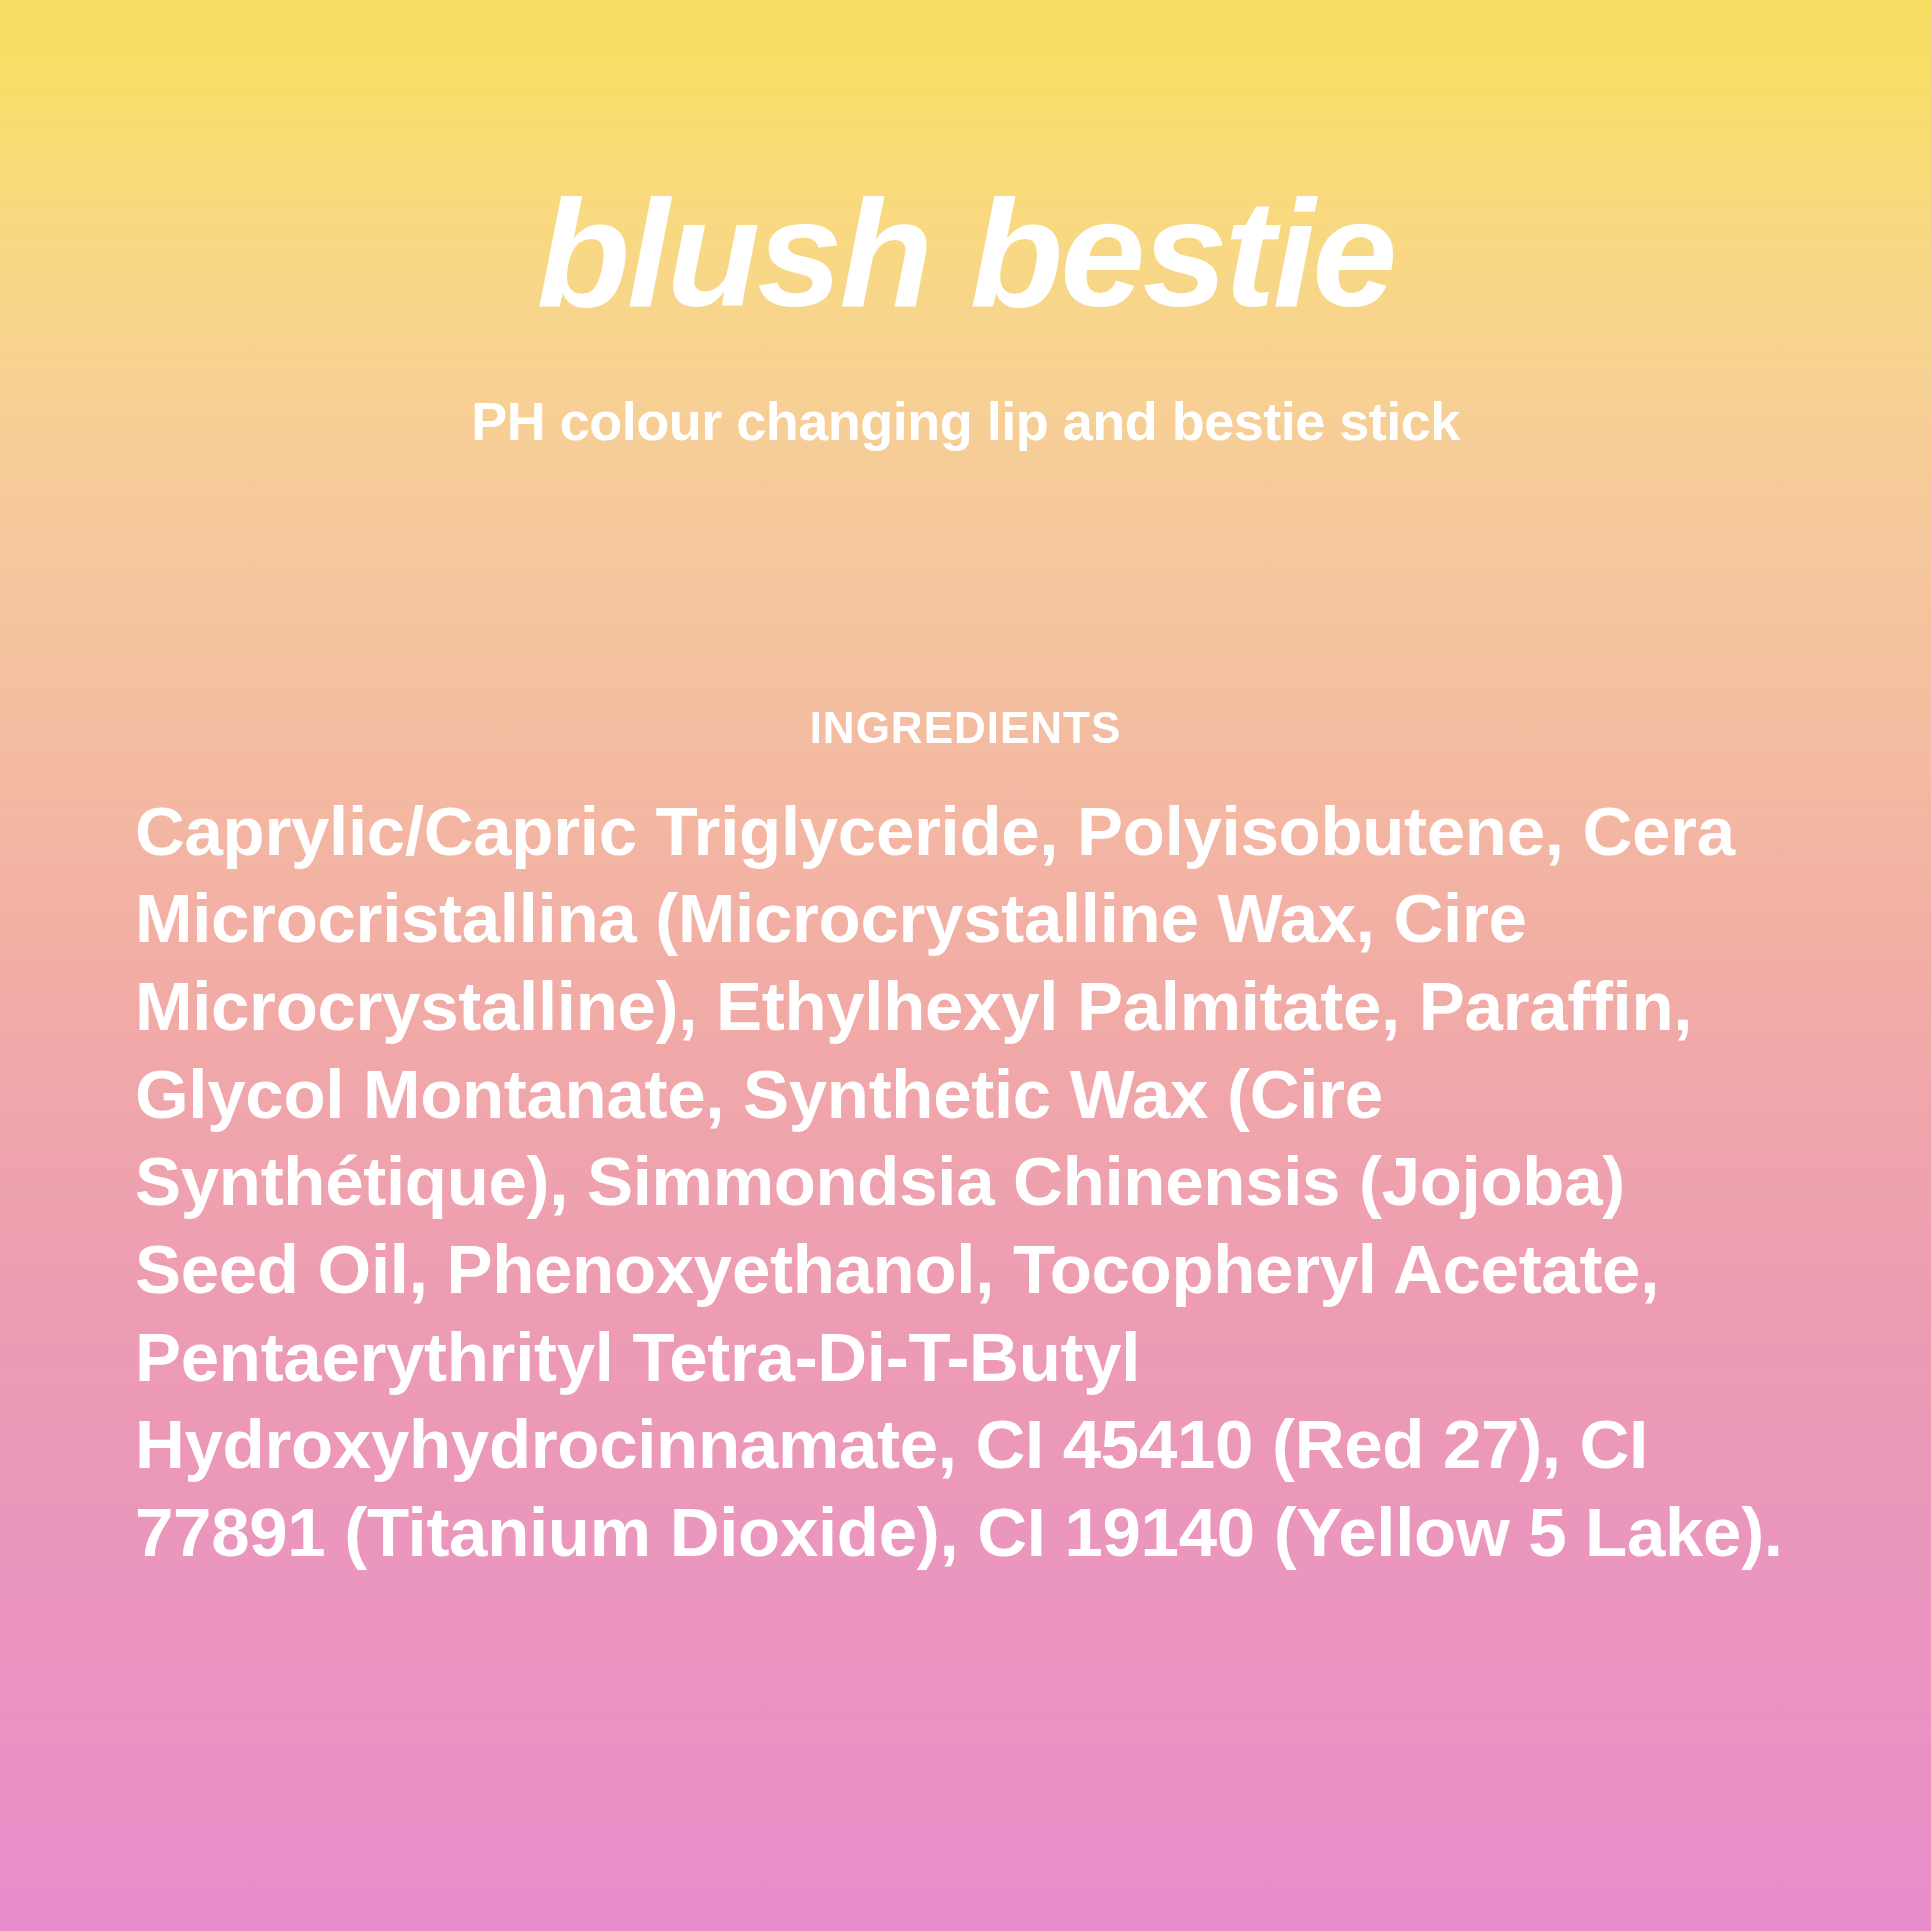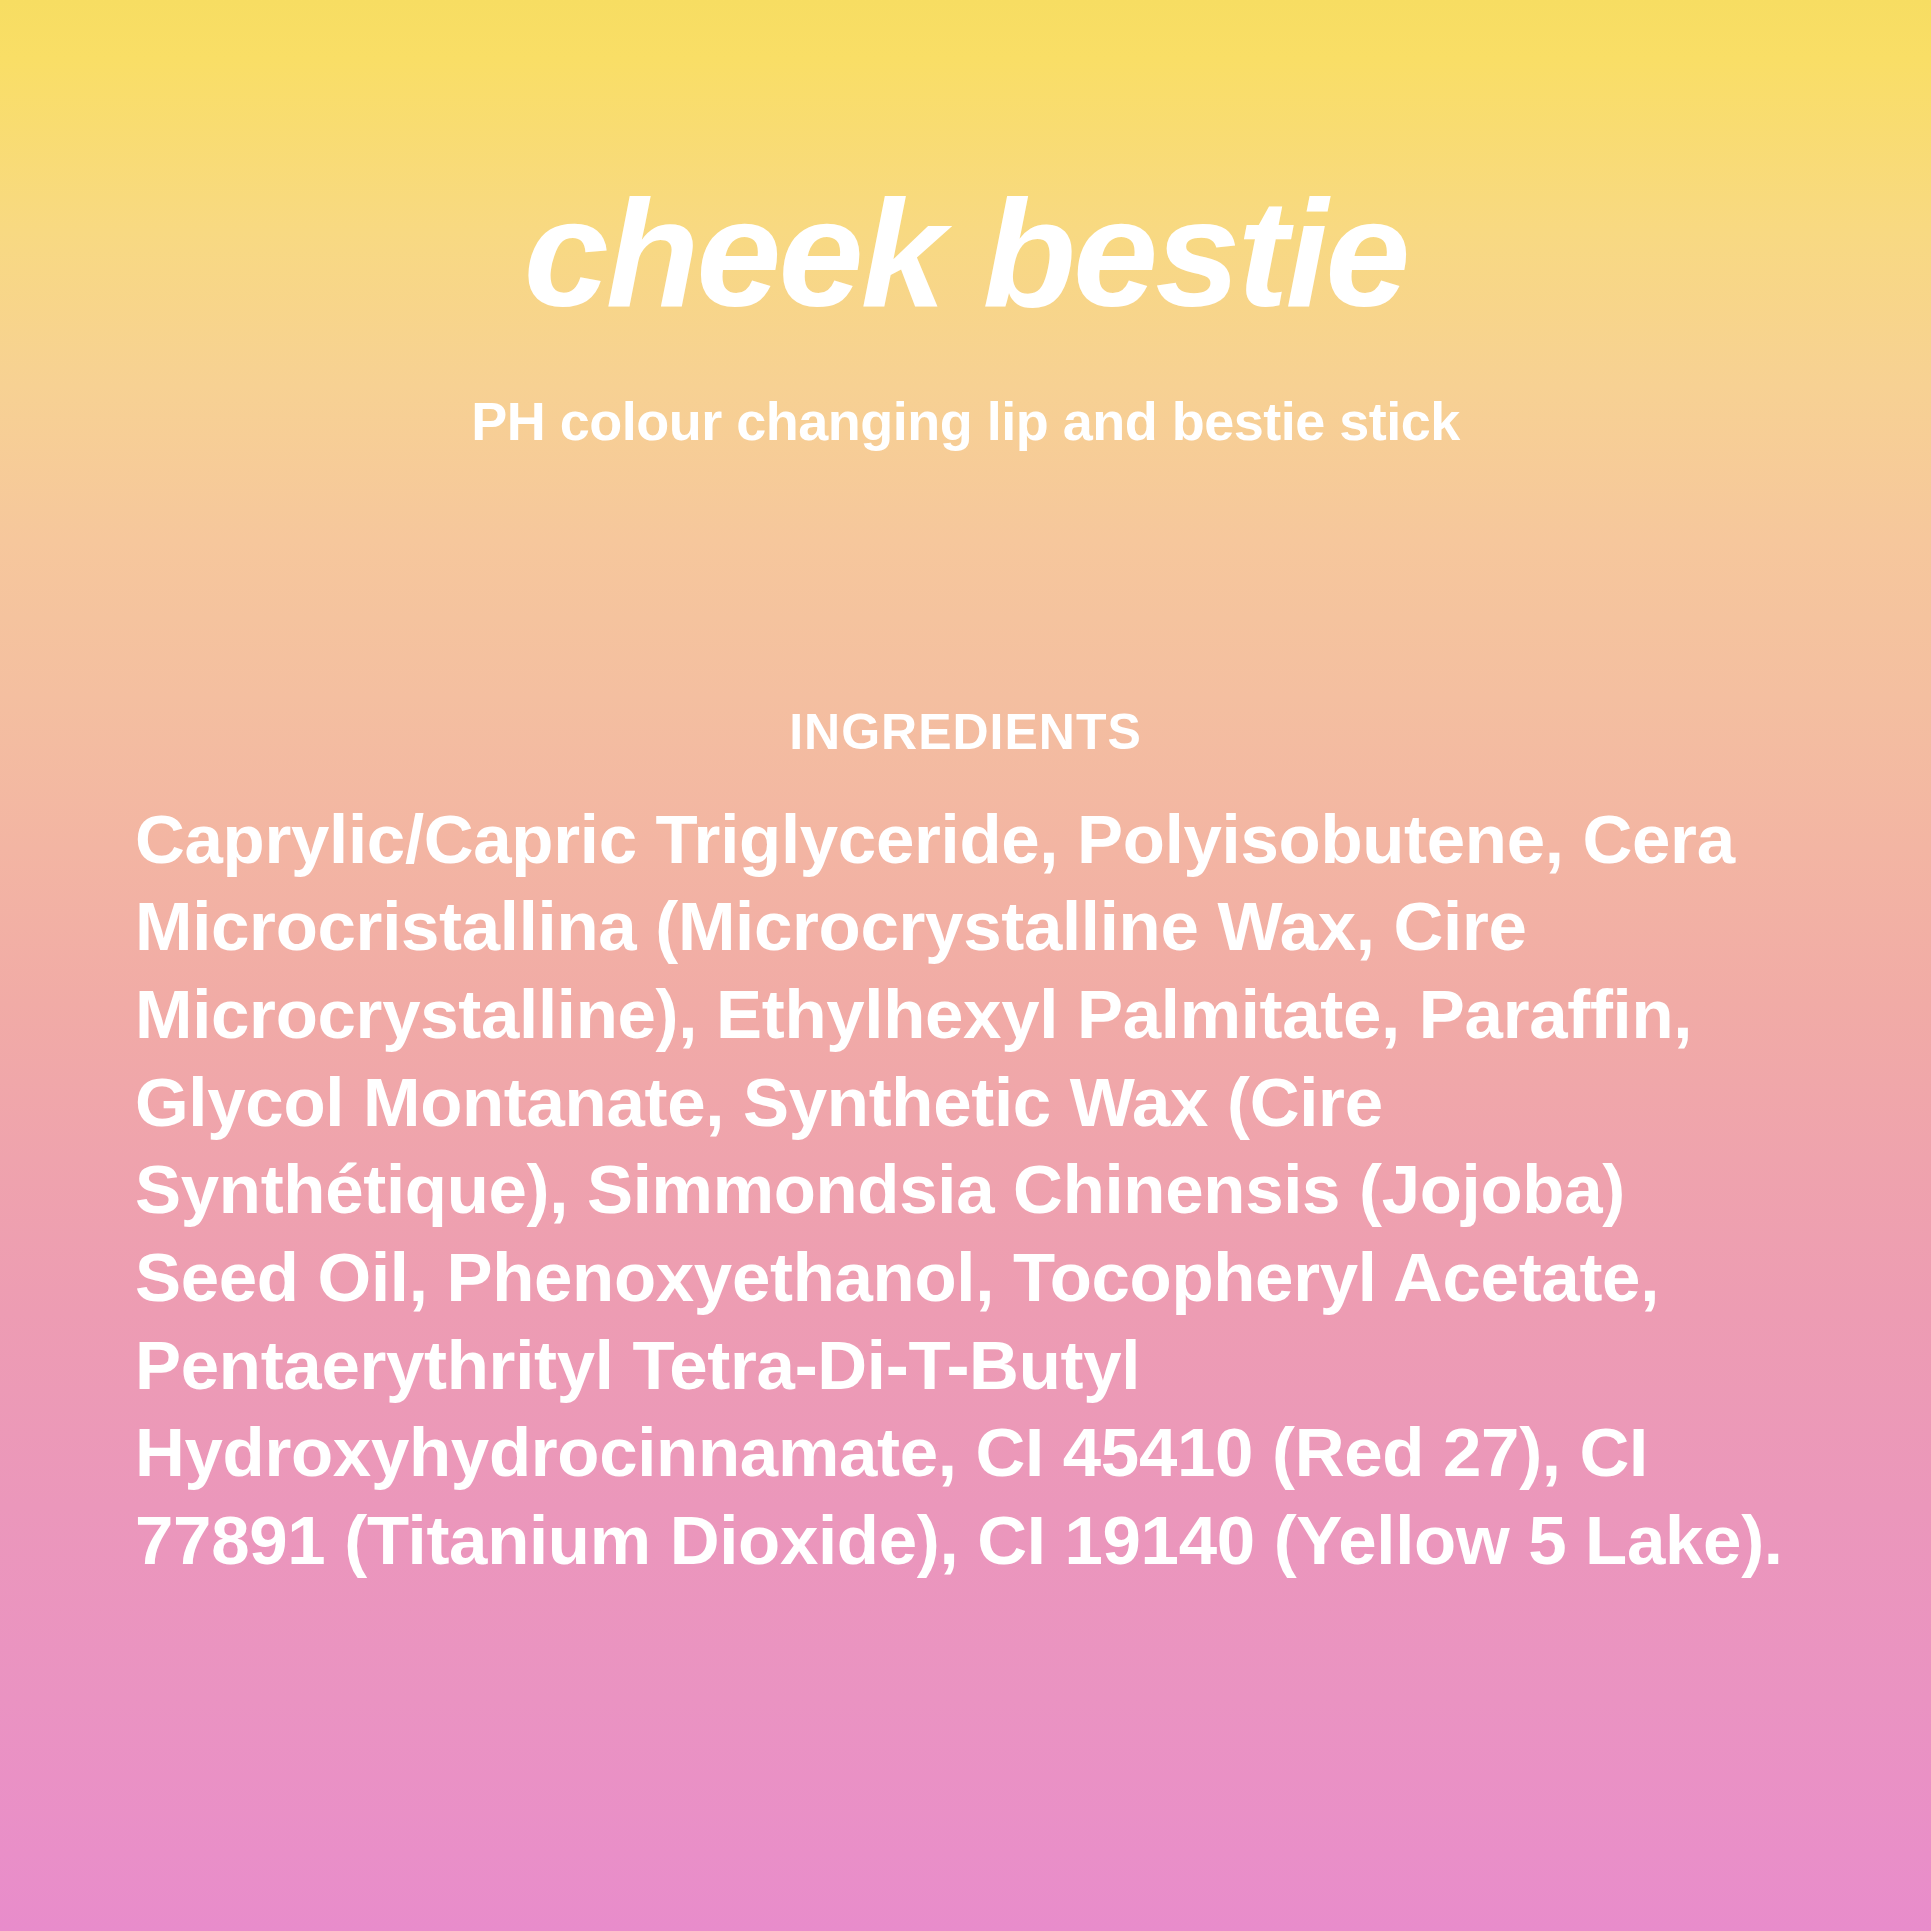--- a/index.html
+++ b/index.html
@@ -58,21 +58,21 @@
     line-height: 1.2;
     font-weight: 700;
     text-align: center;
     letter-spacing: -0.5px;
     white-space: nowrap;
   }
 
   .ingredients-heading {
     margin-top: 249px;
     color: #ffffff;
-    font-size: 50px;
+    font-size: 44px;
     font-weight: 700;
     letter-spacing: 1px;
     text-align: center;
   }
 
   .ingredients-body {
     margin-top: 35px;
     width: 1661px;
     color: #ffffff;
     font-size: 69px;
@@ -80,21 +80,21 @@
     font-weight: 700;
     text-align: left;
     letter-spacing: -0.3px;
   }
 </style>
 </head>
 <body>
 
 <div class="card">
 
-  <div class="brand-title">cheek bestie</div>
+  <div class="brand-title">blush bestie</div>
 
   <div class="subtitle">PH colour changing lip and bestie stick</div>
 
   <div class="ingredients-heading">INGREDIENTS</div>
 
   <div class="ingredients-body">Caprylic/Capric Triglyceride, Polyisobutene, Cera Microcristallina (Microcrystalline Wax, Cire Microcrystalline), Ethylhexyl Palmitate, Paraffin, Glycol Montanate, Synthetic Wax (Cire Synthétique), Simmondsia Chinensis (Jojoba) Seed Oil, Phenoxyethanol, Tocopheryl Acetate, Pentaerythrityl Tetra-Di-T-Butyl Hydroxyhydrocinnamate, CI 45410 (Red 27), CI 77891 (Titanium Dioxide), CI 19140 (Yellow 5 Lake).</div>
 
 </div>
 
 

